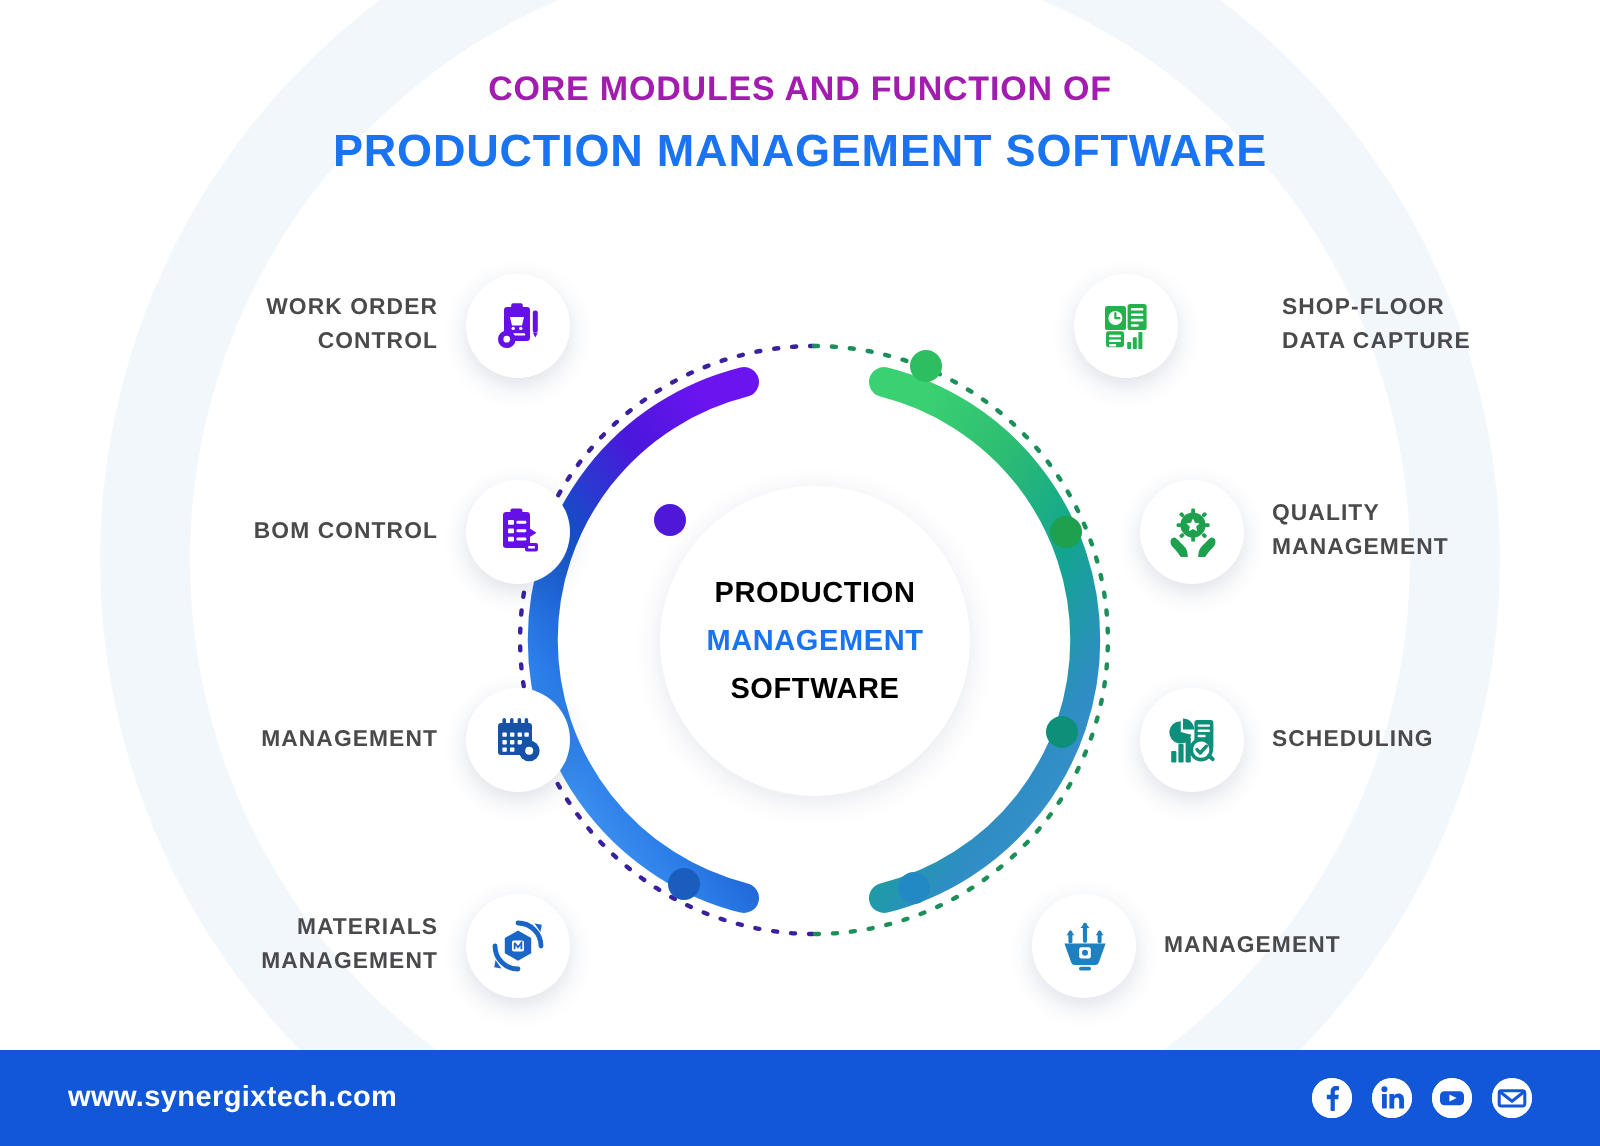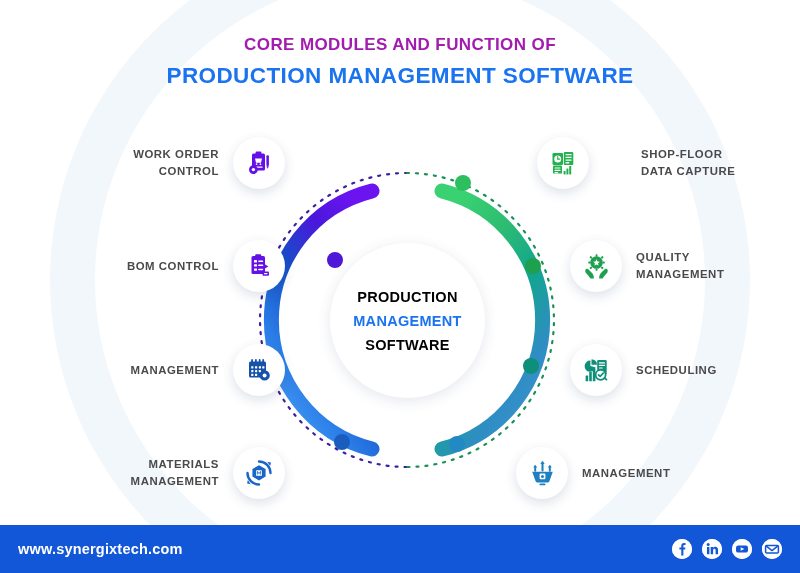--- a/index.html
+++ b/index.html
@@ -123,21 +123,21 @@
 
   
   #footer {
     position: absolute;
     left: 0; bottom: 0;
     width: 800px; height: 48px;
     background: #1257d8;
     display: flex;
     align-items: center;
     justify-content: space-between;
-    padding: 0 18px;
+    padding: 0 34px;
     z-index: 10;
   }
   #footer-url {
     color: #ffffff;
     font-size: 14.5px;
     font-weight: bold;
     letter-spacing: 0.2px;
   }
   #social-group { display: flex; align-items: center; gap: 10px; }
   .social-icon {

